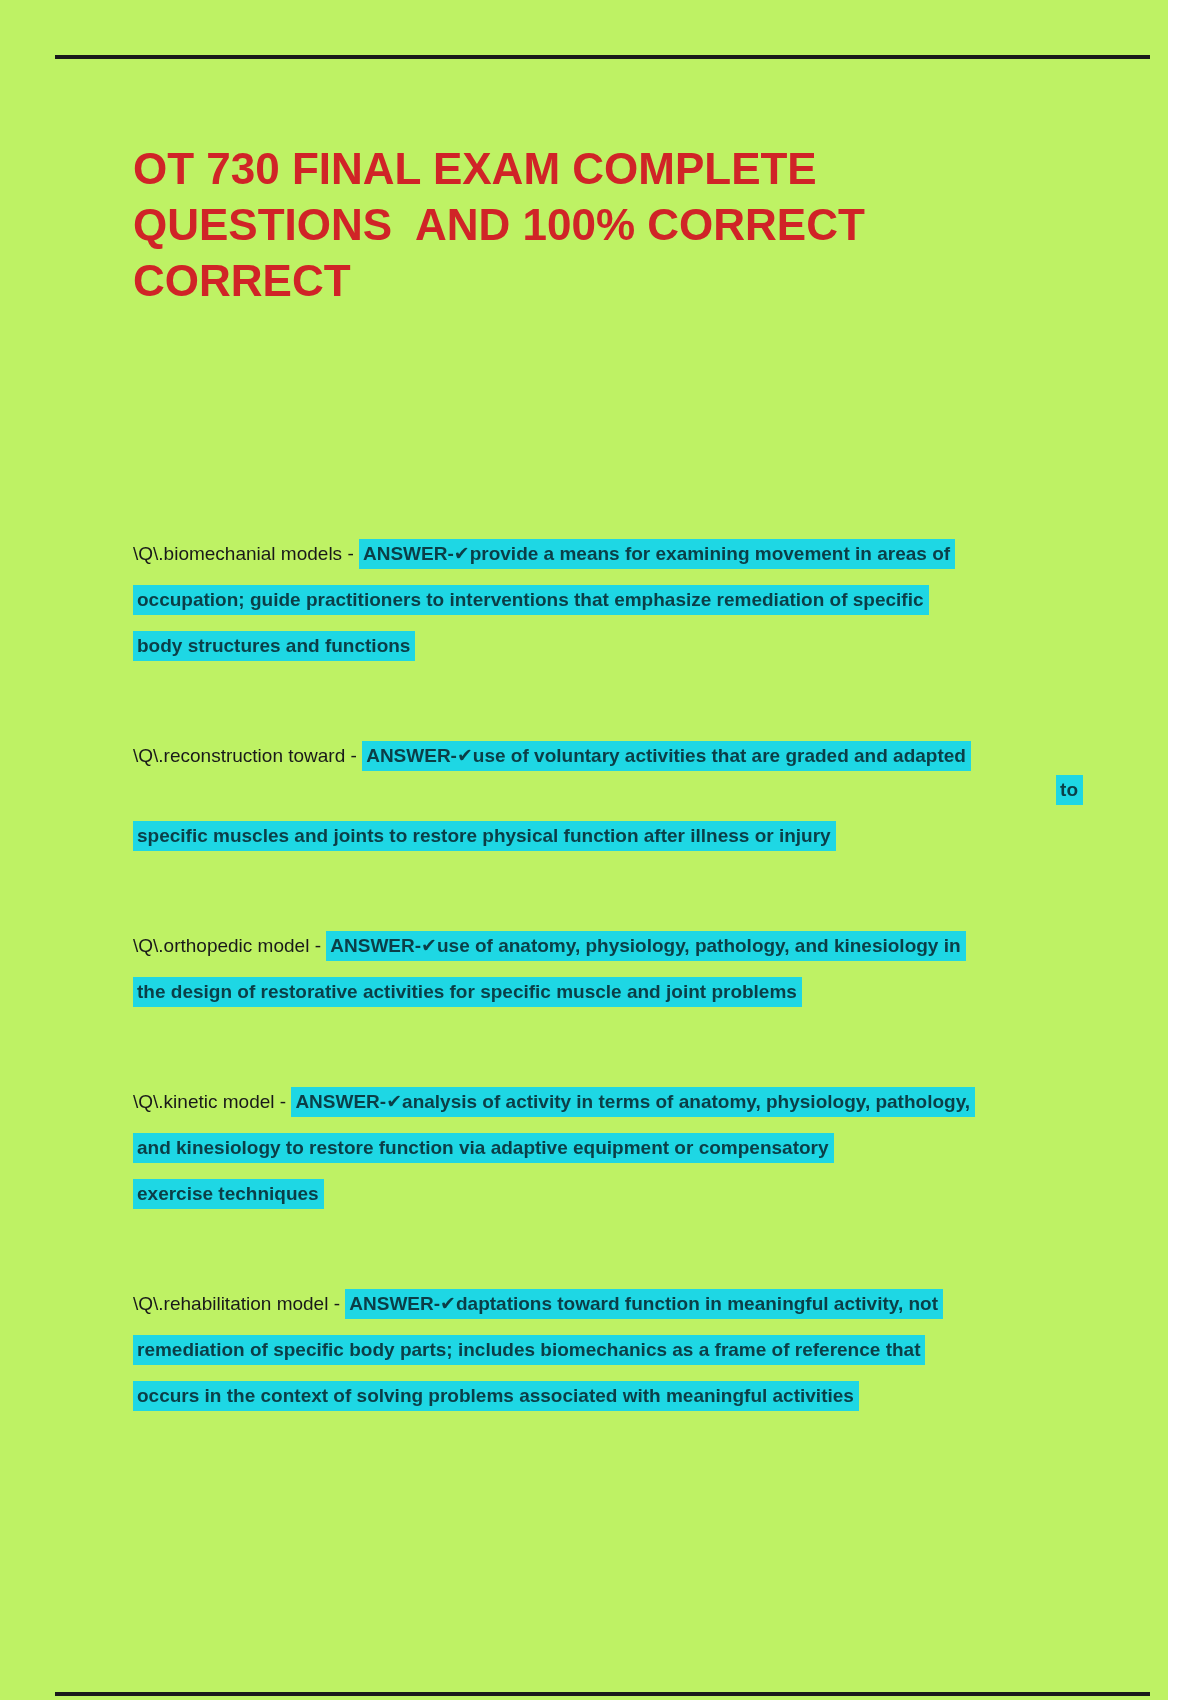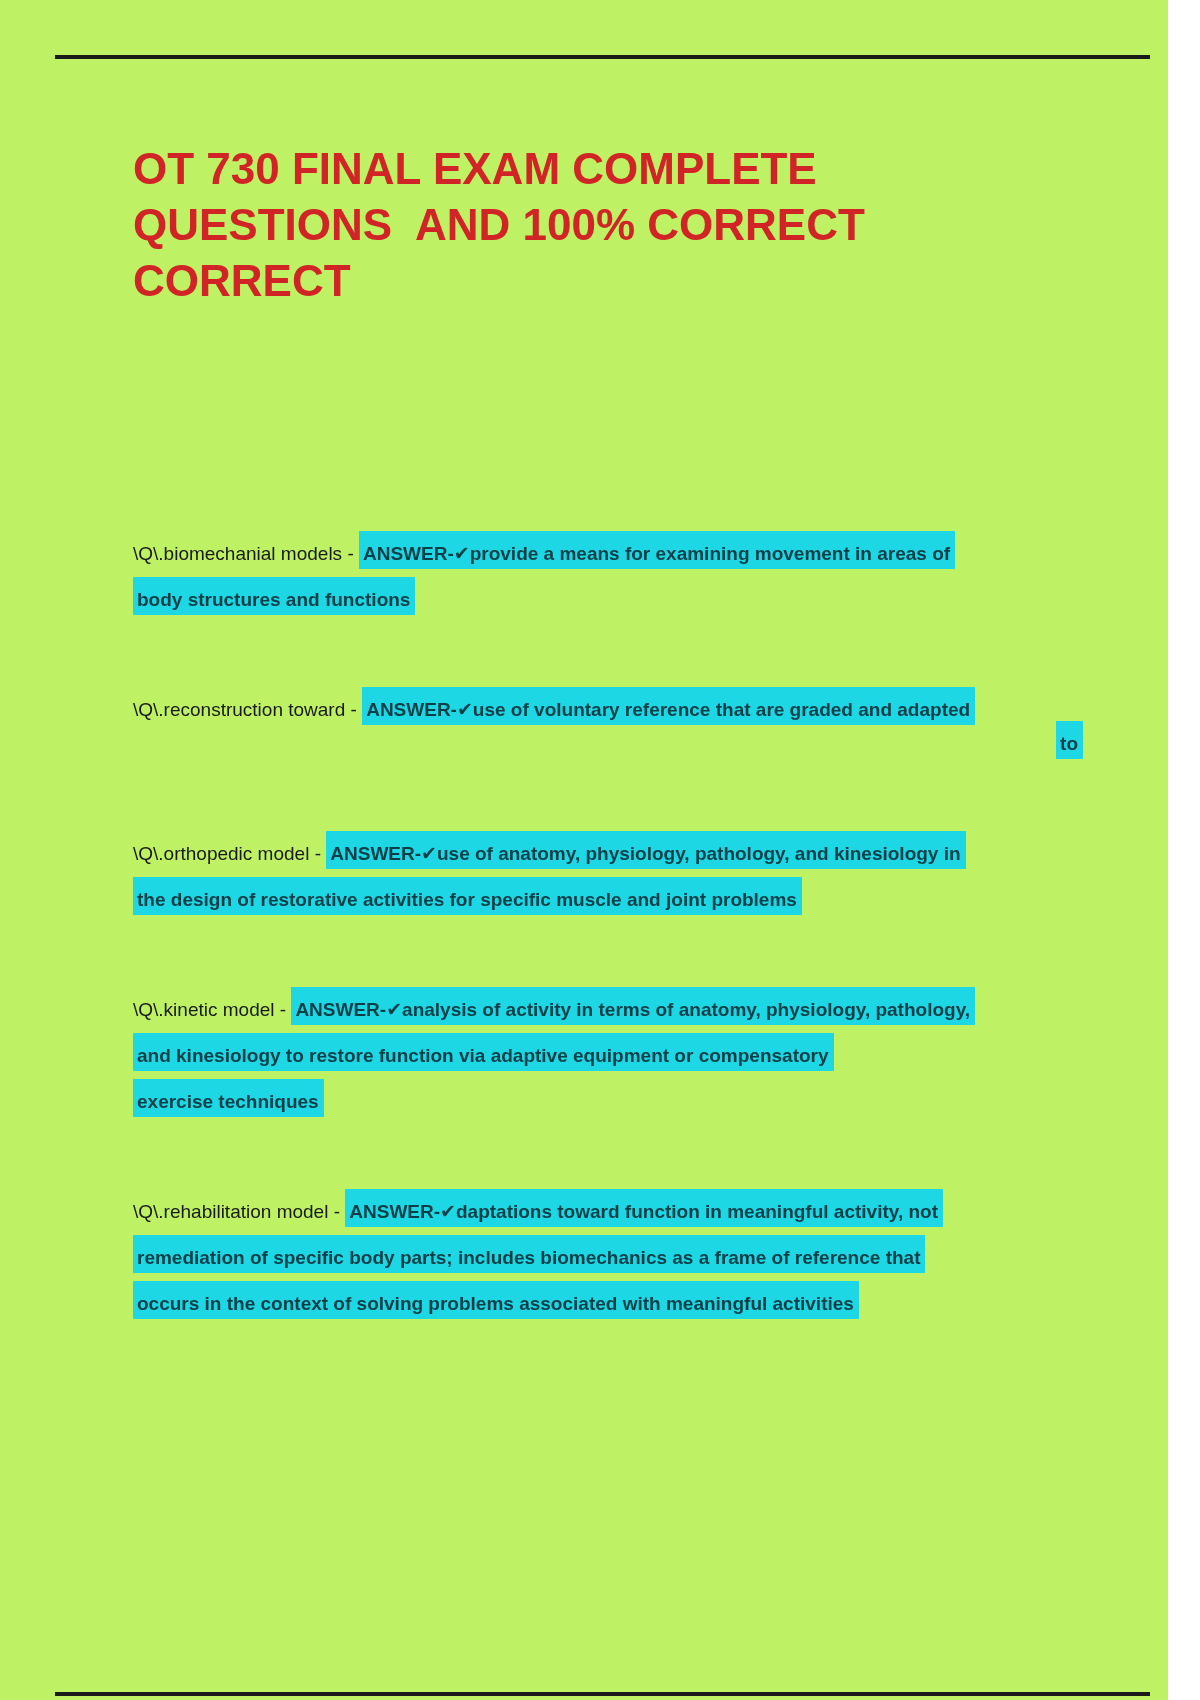--- a/index.html
+++ b/index.html
@@ -53,43 +53,45 @@
   }
   .qa-line.tight { margin-top: -12px; text-align: right; }
   .q {
     font-weight: 400;
     color: #191919;
   }
   .hl {
     background: #1ed7e4;
     color: #0b3e47;
     font-weight: 600;
-    padding: 12px 5px 5px 4px;
+    padding: 4px 5px 5px 4px;
   }
 </style>
 </head>
 <body>
 
 <div class="page">
   <div class="rule rule-top"></div>
 
   <div class="title">
     <div class="title-line">OT 730 FINAL EXAM COMPLETE</div>
     <div class="title-line">QUESTIONS  AND 100% CORRECT</div>
     <div class="title-line">CORRECT</div>
   </div>
 
   <div class="qa-content">
       <div class="qa-block">
         <div class="qa-line"><span class="q">\Q\.biomechanial models - </span><span class="hl">ANSWER-✔provide a means for examining movement in areas of</span></div>
+        <div class="qa-line"><span class="hl">occupation; guide practitioners to interventions that emphasize remediation of specific</span></div>
         <div class="qa-line"><span class="hl">body structures and functions</span></div>
       </div>
       <div class="qa-block">
-        <div class="qa-line"><span class="q">\Q\.reconstruction toward - </span><span class="hl">ANSWER-✔use of voluntary reference that are graded and adapted</span></div>
+        <div class="qa-line"><span class="q">\Q\.reconstruction toward - </span><span class="hl">ANSWER-✔use of voluntary activities that are graded and adapted</span></div>
         <div class="qa-line tight"><span class="hl">to</span></div>
+        <div class="qa-line"><span class="hl">specific muscles and joints to restore physical function after illness or injury</span></div>
       </div>
       <div class="qa-block">
         <div class="qa-line"><span class="q">\Q\.orthopedic model - </span><span class="hl">ANSWER-✔use of anatomy, physiology, pathology, and kinesiology in</span></div>
         <div class="qa-line"><span class="hl">the design of restorative activities for specific muscle and joint problems</span></div>
       </div>
       <div class="qa-block">
         <div class="qa-line"><span class="q">\Q\.kinetic model - </span><span class="hl">ANSWER-✔analysis of activity in terms of anatomy, physiology, pathology,</span></div>
         <div class="qa-line"><span class="hl">and kinesiology to restore function via adaptive equipment or compensatory</span></div>
         <div class="qa-line"><span class="hl">exercise techniques</span></div>
       </div>

